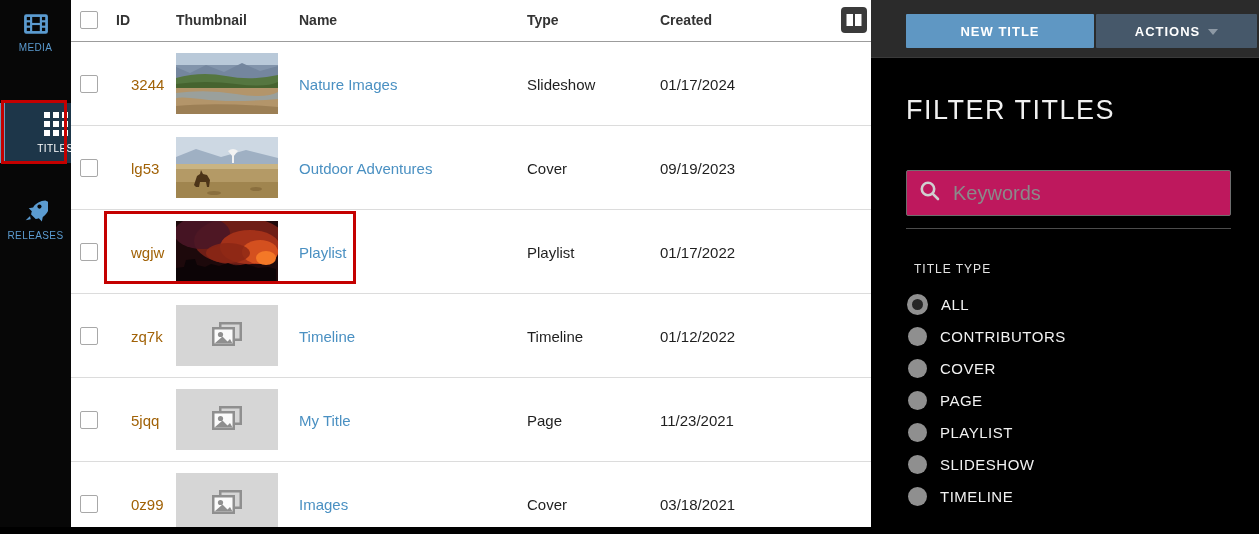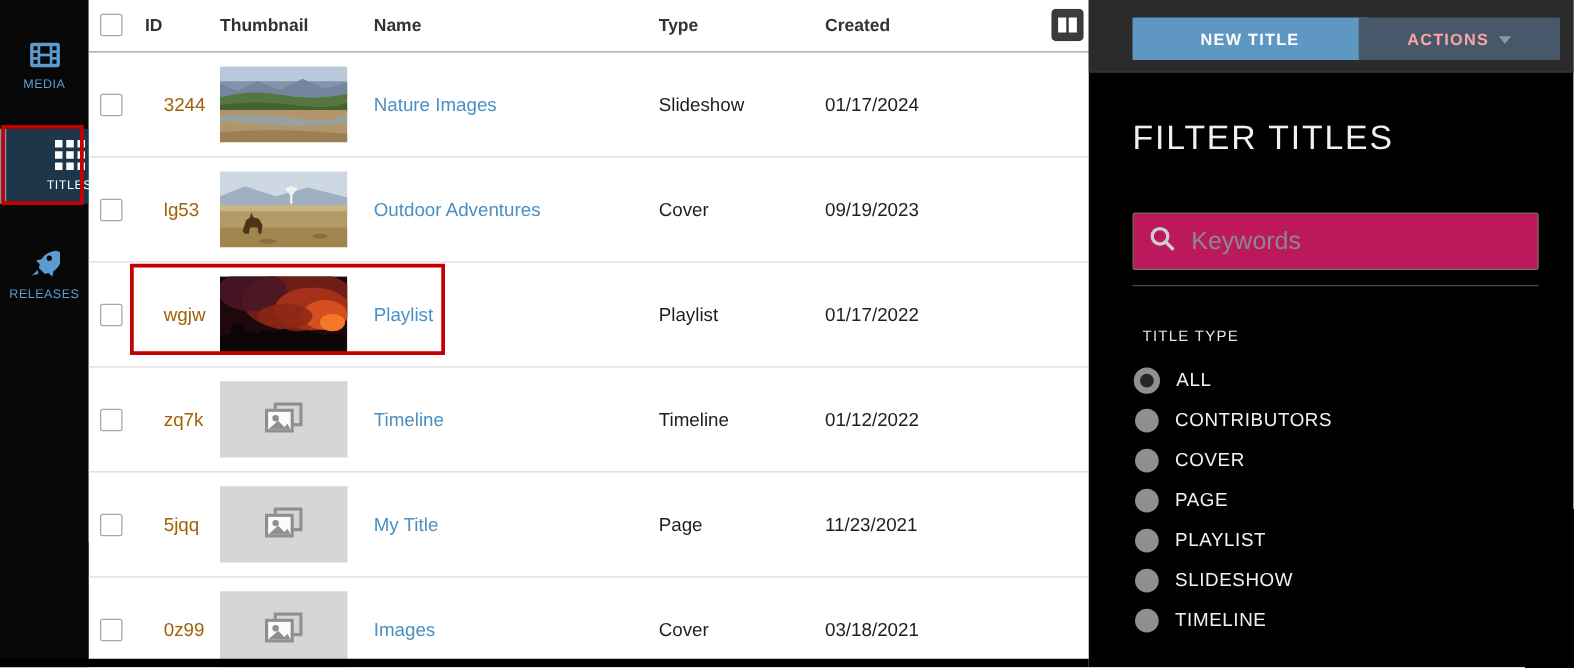--- a/index.html
+++ b/index.html
@@ -5,21 +5,21 @@
   html,body{margin:0;padding:0;background:#fff;}
   .app{position:relative;width:1259px;height:534px;overflow:hidden;background:#fff;
        font-family:"Liberation Sans",sans-serif;}
 
   
   .sidebar{position:absolute;left:0;top:0;width:71px;height:534px;background:#070707;}
   .side-item{position:absolute;left:0;width:71px;display:flex;flex-direction:column;
              align-items:center;justify-content:center;color:#5b9bd0;cursor:pointer;}
   .side-item .side-label{font-size:10px;letter-spacing:.4px;margin-top:7px;}
   .side-item svg{display:block;}
-  #item-media{top:20px;height:66px;text-align:right;}
+  #item-media{top:0;height:66px;text-align:right;}
   #item-titles{top:103px;height:60px;background:#1d3649;color:#fff;padding-left:20px;}
   #item-titles::after{content:"";position:absolute;left:0;top:0;bottom:0;width:5px;background:#6f9ab8;}
   #item-releases{top:186px;height:66px;}
 
   
   .main{position:absolute;left:71px;top:0;width:800px;height:434px;background:#fff;}
   .thead{position:relative;height:41px;border-bottom:1px solid #9c9c9c;}
   .th{position:absolute;top:12px;font-size:14px;font-weight:bold;color:#333;}
   .th-id{left:45px}.th-thumb{left:105px}.th-name{left:228px}.th-type{left:456px}.th-created{left:589px}
   .checkbox{position:absolute;width:16px;height:16px;background:#fff;border:1px solid #a8a8a8;
@@ -39,21 +39,21 @@
   .c-thumb.placeholder{background:#d6d6d6;display:flex;align-items:center;justify-content:center;}
   .c-thumb.placeholder svg{width:34px;height:30px;}
 
   
   .panel{position:absolute;left:871px;top:0;width:388px;height:534px;background:#000;color:#eee;}
   .panel-top{position:absolute;top:0;left:0;right:0;height:57px;background:#2b2b2b;
              border-bottom:1px solid #3a3a3a;}
   .btn{position:absolute;top:14px;height:34px;border:none;border-radius:1px;font-weight:bold;
        font-size:13px;letter-spacing:1px;font-family:inherit;cursor:pointer;}
   .btn-new{left:35px;width:188px;background:#5f97c3;color:#fff;}
-  .btn-actions{left:216px;width:161px;background:#46586a;color:#fca5a5;}
+  .btn-actions{left:225px;width:161px;background:#46586a;color:#ffffff;}
   .caret{display:inline-block;margin-left:8px;width:0;height:0;border-left:5px solid transparent;
          border-right:5px solid transparent;border-top:6px solid #8d99a5;vertical-align:middle;}
   .filter-title{position:absolute;left:35px;top:95px;margin:0;font-size:27px;font-weight:300;
                 letter-spacing:1.5px;color:#f0f0f0;}
   .search{position:absolute;left:35px;top:170px;width:325px;height:46px;background:#be185d;
           border:1px solid #6e6e6e;border-radius:2px;box-sizing:border-box;display:flex;align-items:center;}
   .search svg{margin:0 10px 0 12px;flex:none;}
   .search input{flex:1;min-width:0;background:transparent;border:none;outline:none;color:#ccc;
                 font-size:20px;font-family:inherit;}
   .search input::placeholder{color:#8a8a8a;}

